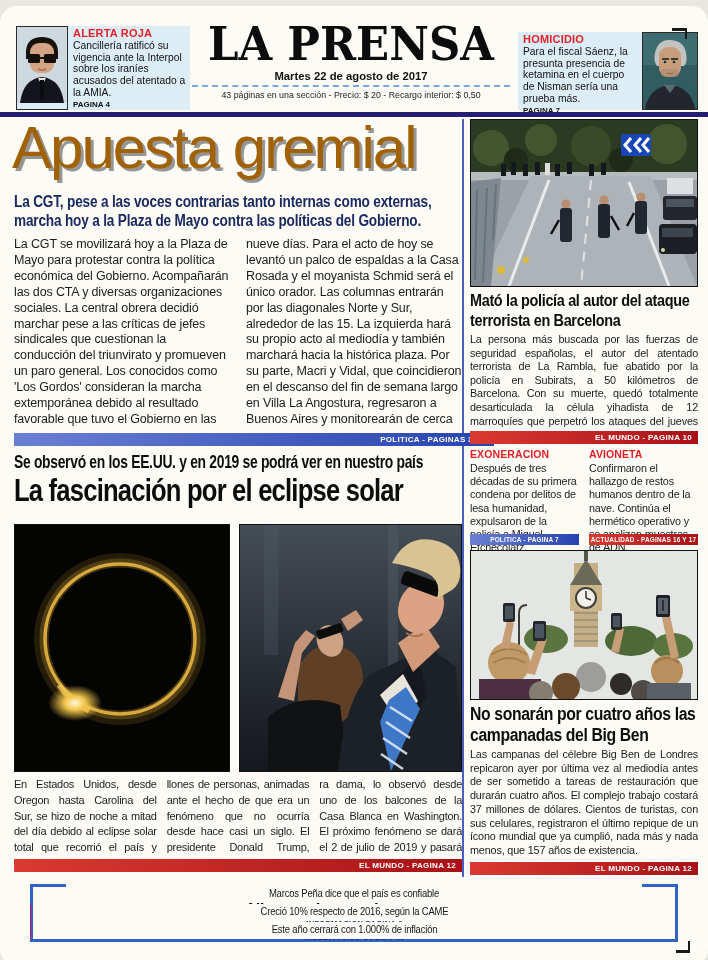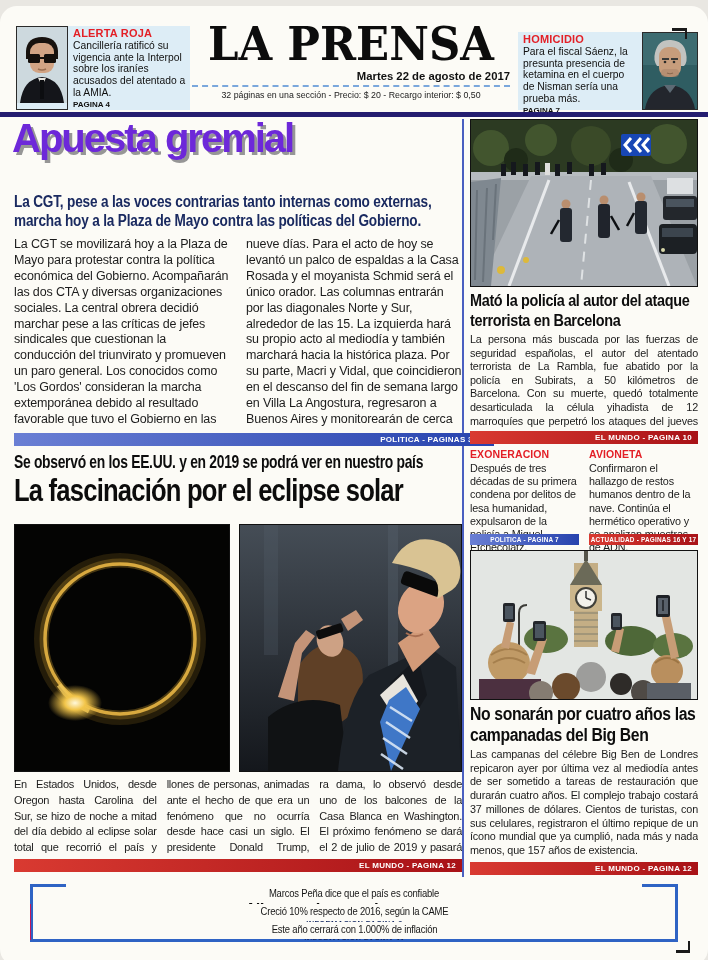--- a/index.html
+++ b/index.html
@@ -14,31 +14,31 @@
   .tcontent{padding:1px 4px 0 5px;}
   .tlabel{color:#e31f26;font-weight:bold;font-size:11px;letter-spacing:.2px;}
   .ttext{font-size:10.3px;line-height:1.14;color:#10100f;margin-top:1px;}
   .tpage{font-size:8px;font-weight:bold;color:#10100f;margin-top:1px;}
 
   
   .masthead{position:absolute;left:192px;top:16px;width:318px;}
   .mtitle{font-family:"DejaVu Serif",serif;font-weight:bold;font-size:41px;line-height:1;
           text-align:center;color:#0c0c0c;transform:scale(1.06,1.12);transform-origin:center top;
           letter-spacing:0;white-space:nowrap;}
-  .mrow{display:flex;justify-content:flex-end;font-weight:bold;font-size:11.3px;margin-top:7px;color:#111;}
+  .mrow{display:flex;justify-content:center;font-weight:bold;font-size:11.3px;margin-top:7px;color:#111;}
   .mdash{border-top:2px dashed #7aa7dc;margin-top:3px;}
   .minfo{text-align:center;font-size:8.8px;margin-top:3px;color:#222;}
 
   .corner{position:absolute;background:#1a1a1a;}
   .top-rule{position:absolute;left:0;top:106px;width:708px;height:5px;background:#241d70;}
   .v-divider{position:absolute;left:462px;top:113px;width:2px;height:758px;background:#4a5fc0;}
 
   
-  .lead-hl{position:absolute;left:12px;top:112px;width:452px;font-size:40px;font-weight:700;
-           letter-spacing:-2px;line-height:1;color:#6d28d9;white-space:nowrap;
+  .lead-hl{position:absolute;left:12px;top:112px;width:452px;font-size:60px;font-weight:400;
+           letter-spacing:-2px;line-height:1;color:#a16207;white-space:nowrap;
            text-shadow:3px 3px 0 #969696;}
   .lead-sub{position:absolute;left:14px;top:186px;width:532px;transform:scaleX(.85);
             transform-origin:left top;font-size:16px;font-weight:bold;color:#1a2a60;
             line-height:1.2;letter-spacing:-.2px;}
   .lead-cols{position:absolute;left:14px;top:231px;width:448px;height:193px;display:flex;gap:16px;
              font-size:12.5px;line-height:15.9px;letter-spacing:-.15px;color:#1c1c1c;overflow:hidden;}
   .lead-cols div{flex:1;}
 
   .bar{color:#fff;font-weight:bold;font-size:8px;line-height:13px;height:13px;
        text-align:right;padding-right:6px;letter-spacing:.3px;box-sizing:border-box;}
@@ -124,21 +124,21 @@
       <div class="tpage">PAGINA 4</div>
     </div>
   </div>
 
   <div class="masthead">
     <div class="mtitle">LA PRENSA</div>
     <div class="mrow">
       <span>Martes 22 de agosto de 2017</span>
     </div>
     <div class="mdash"></div>
-    <div class="minfo">32 páginas en una sección - Precio: $ 20 - Recargo interior: $ 0,50</div>
+    <div class="minfo">43 páginas en una sección - Precio: $ 20 - Recargo interior: $ 0,50</div>
   </div>
 
   <div class="teaser teaser-right">
     <div class="tcontent" style="flex:1;">
       <div class="tlabel">HOMICIDIO</div>
       <div class="ttext">Para el fiscal Sáenz, la presunta presencia de ketamina en el cuerpo de Nisman sería una prueba más.</div>
       <div class="tpage">PAGINA 7</div>
     </div>
     <div class="tphoto">
       <svg width="54" height="76" viewBox="0 0 54 76">

